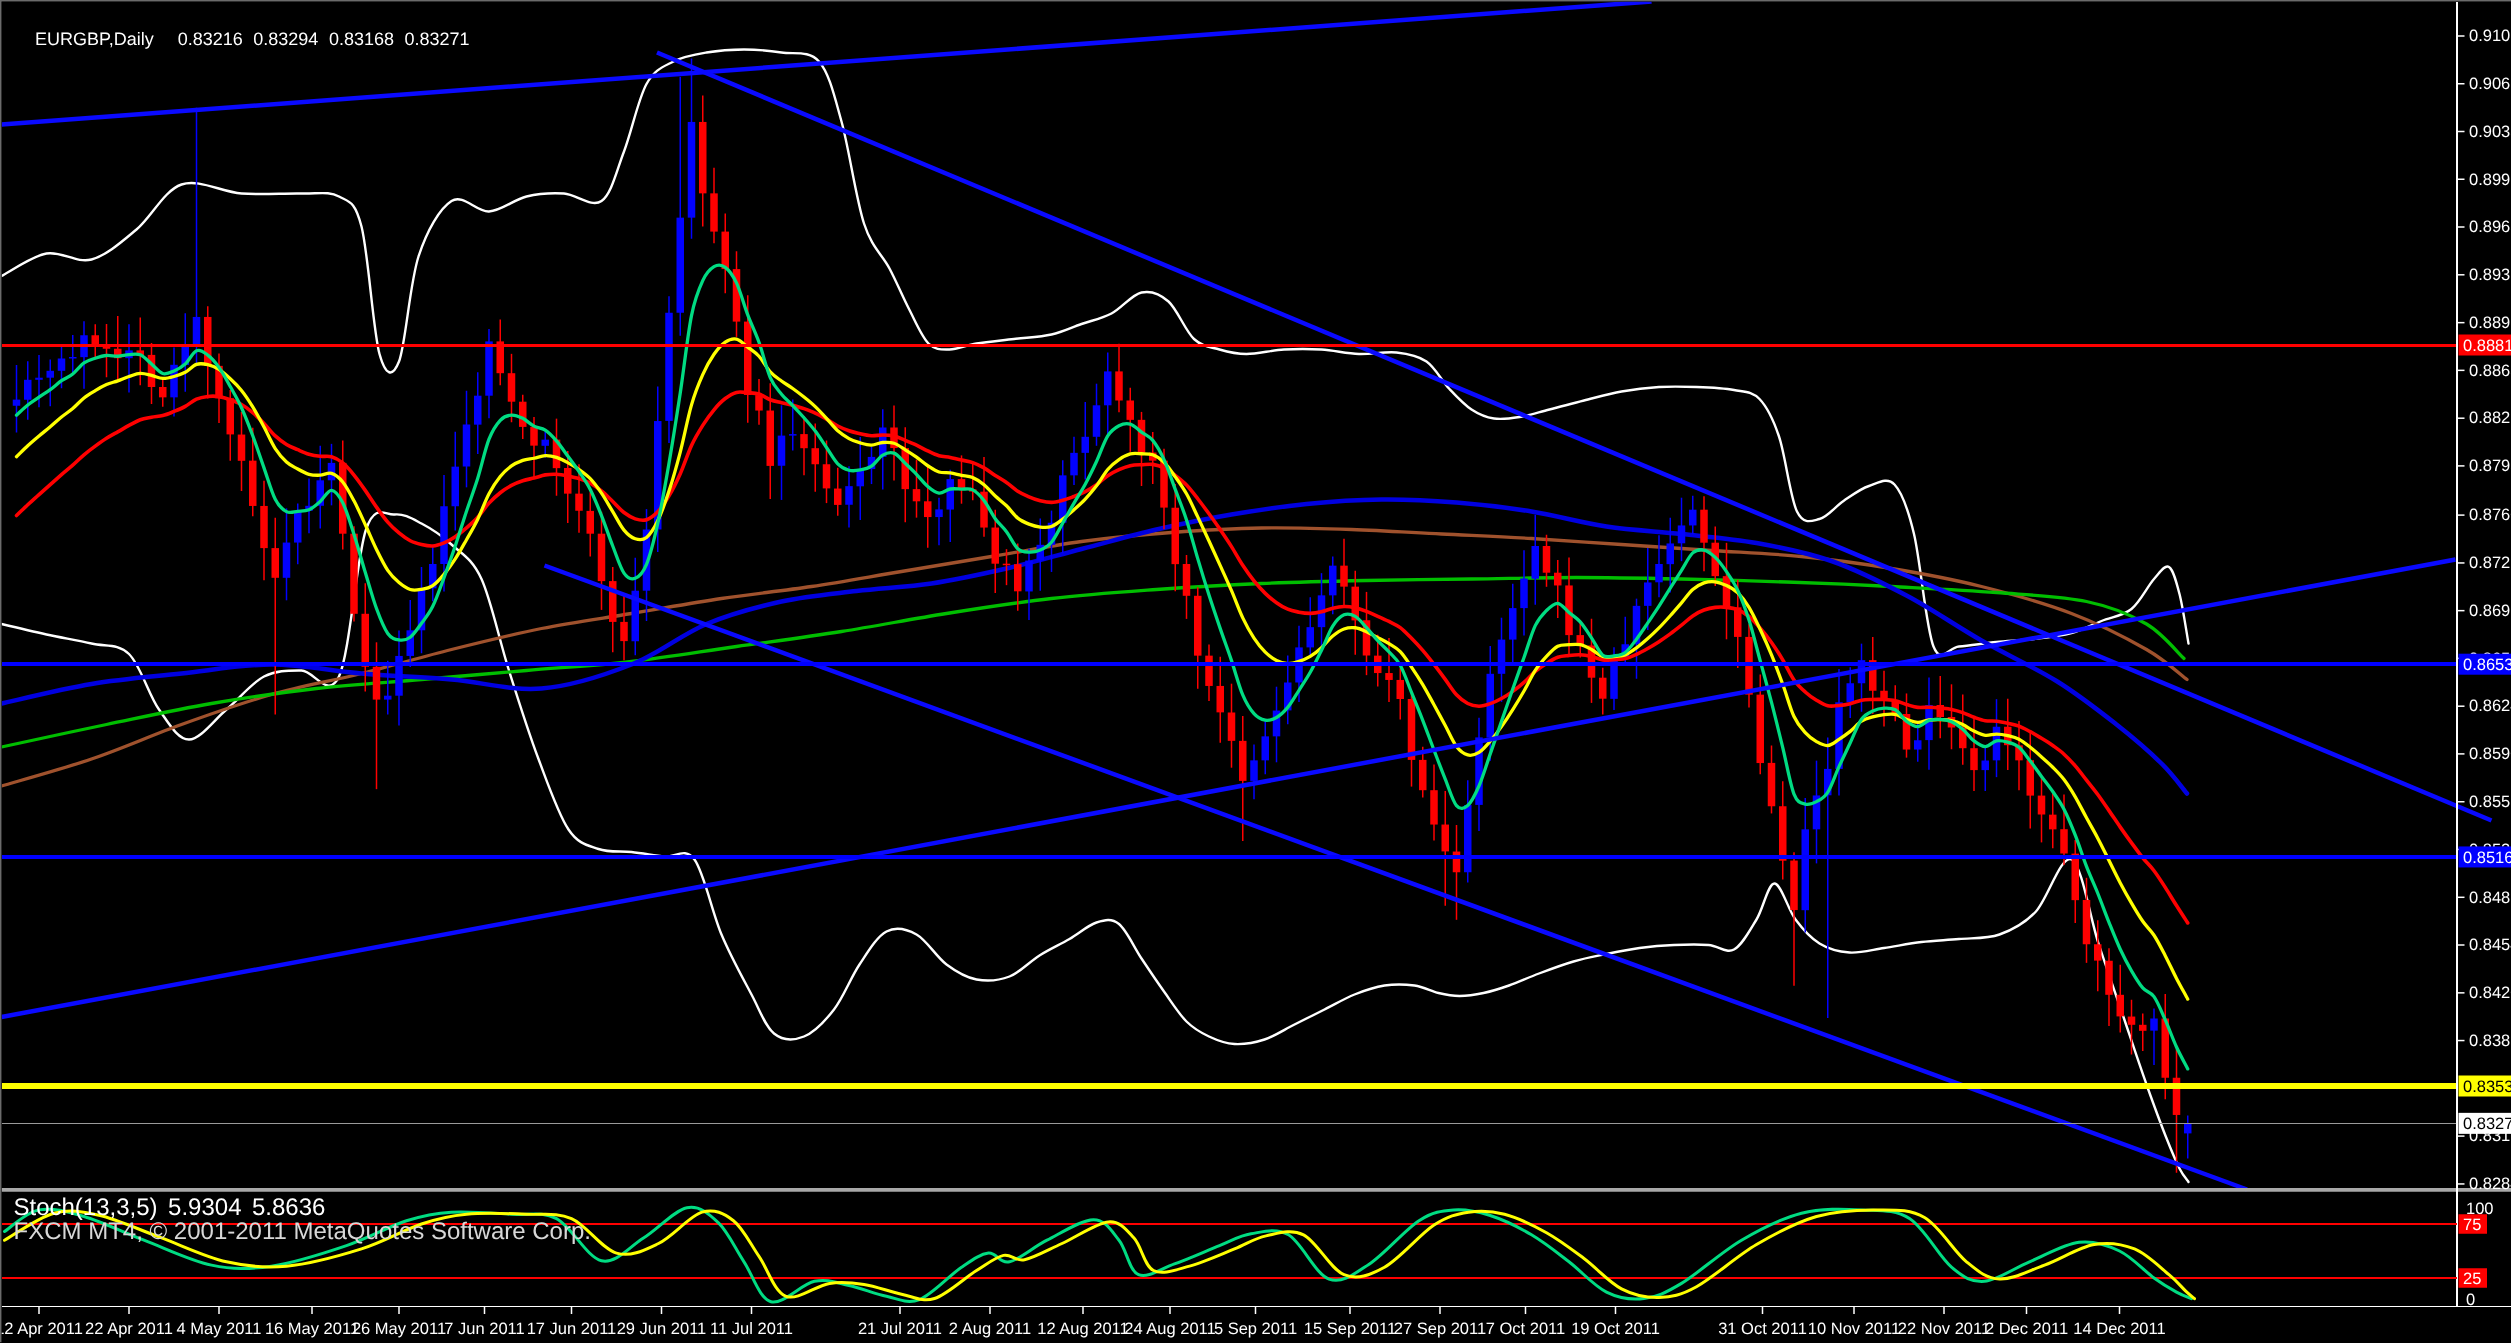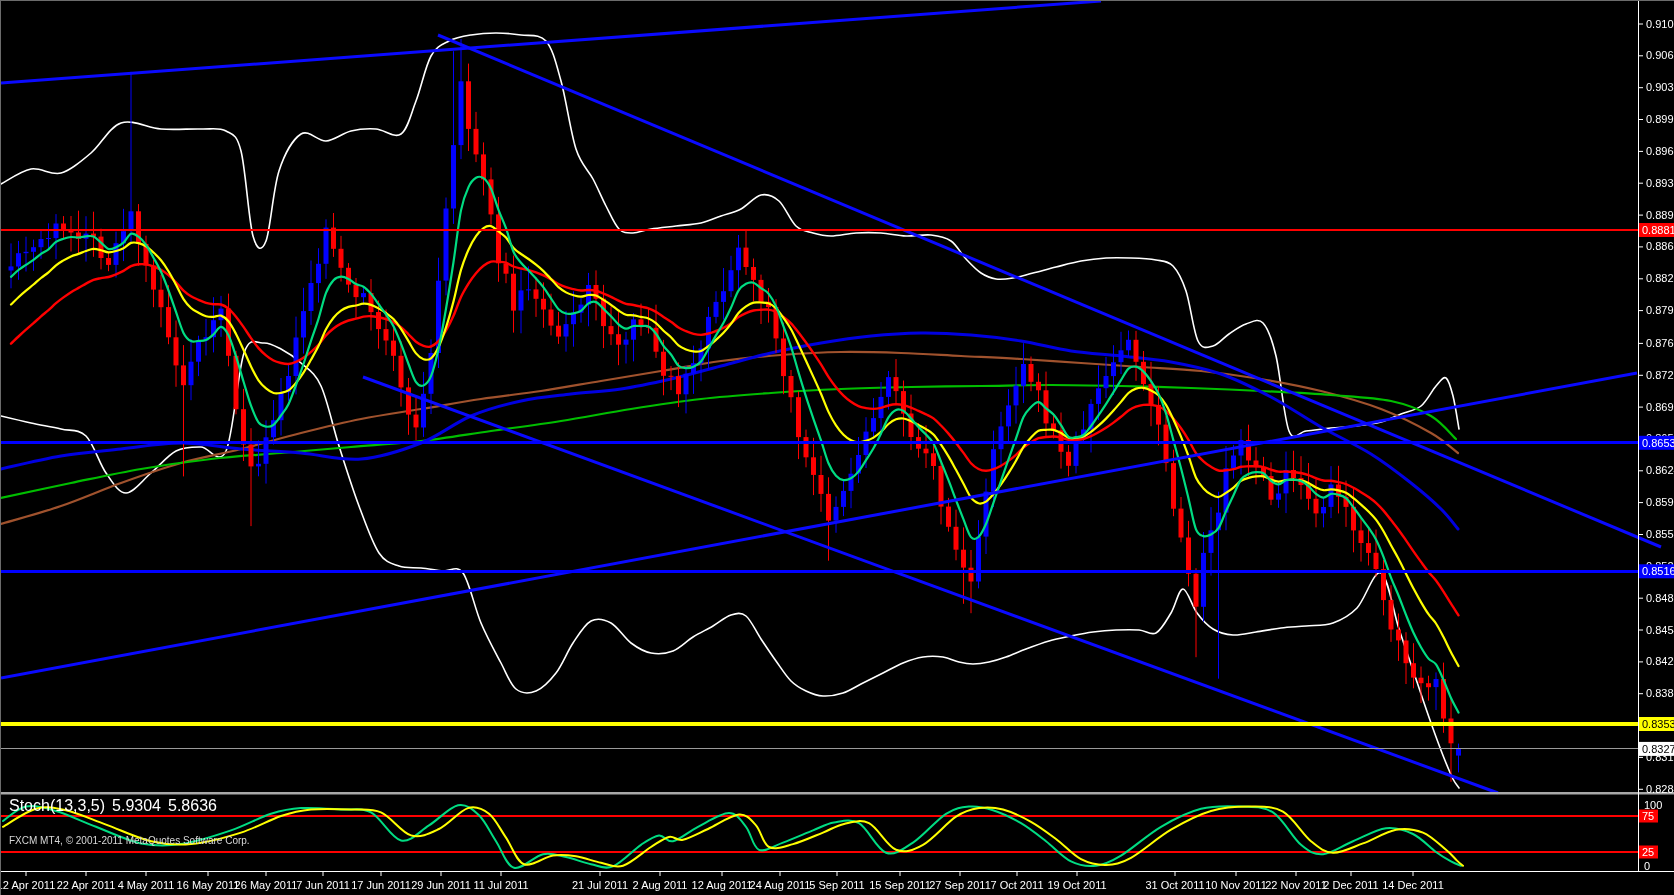--- a/index.html
+++ b/index.html
@@ -4,26 +4,29 @@
 <style>
   html,body{margin:0;padding:0;background:#000;}
   #window{position:relative;width:1674px;height:895px;background:#000;overflow:hidden;
           font-family:"Liberation Sans",sans-serif;border-top:1px solid #6b6b6b;border-left:1px solid #6b6b6b;box-sizing:border-box;}
   #chart-svg{position:absolute;left:0;top:0;}
   .ohlc-title{position:absolute;left:9px;top:4px;color:#fff;font-size:12px;white-space:pre;z-index:5;}
   .ohlc-title .sym{margin-right:16px;}
   .ohlc-title span{margin-right:7px;}
   .stoch-label{position:absolute;left:8px;top:796px;color:#fff;font-size:16px;z-index:5;}
   .stoch-label span{margin-right:7px;}
-  .copyright{position:absolute;left:8px;top:834px;color:#d8d8d8;font-size:10px;z-index:5;}
+  .copyright{position:absolute;left:8px;top:812px;color:#d8d8d8;font-size:16px;z-index:5;}
 </style>
 </head>
 <body>
 
 <div id="window">
+  <div class="ohlc-title">
+    <span class="sym">EURGBP,Daily</span><span>0.83216</span><span>0.83294</span><span>0.83168</span><span>0.83271</span>
+  </div>
   <div class="stoch-label">
     <span>Stoch(13,3,5)</span><span>5.9304</span><span>5.8636</span>
   </div>
   <div class="copyright">FXCM MT4, © 2001-2011 MetaQuotes Software Corp.</div>
   <svg id="chart-svg" width="1674" height="895" viewBox="0 0 1674 895">
       <defs>
         <clipPath id="clipMain">
           <rect x="0" y="2" width="1637" height="788"></rect>
         </clipPath>
         <clipPath id="clipStoch">

